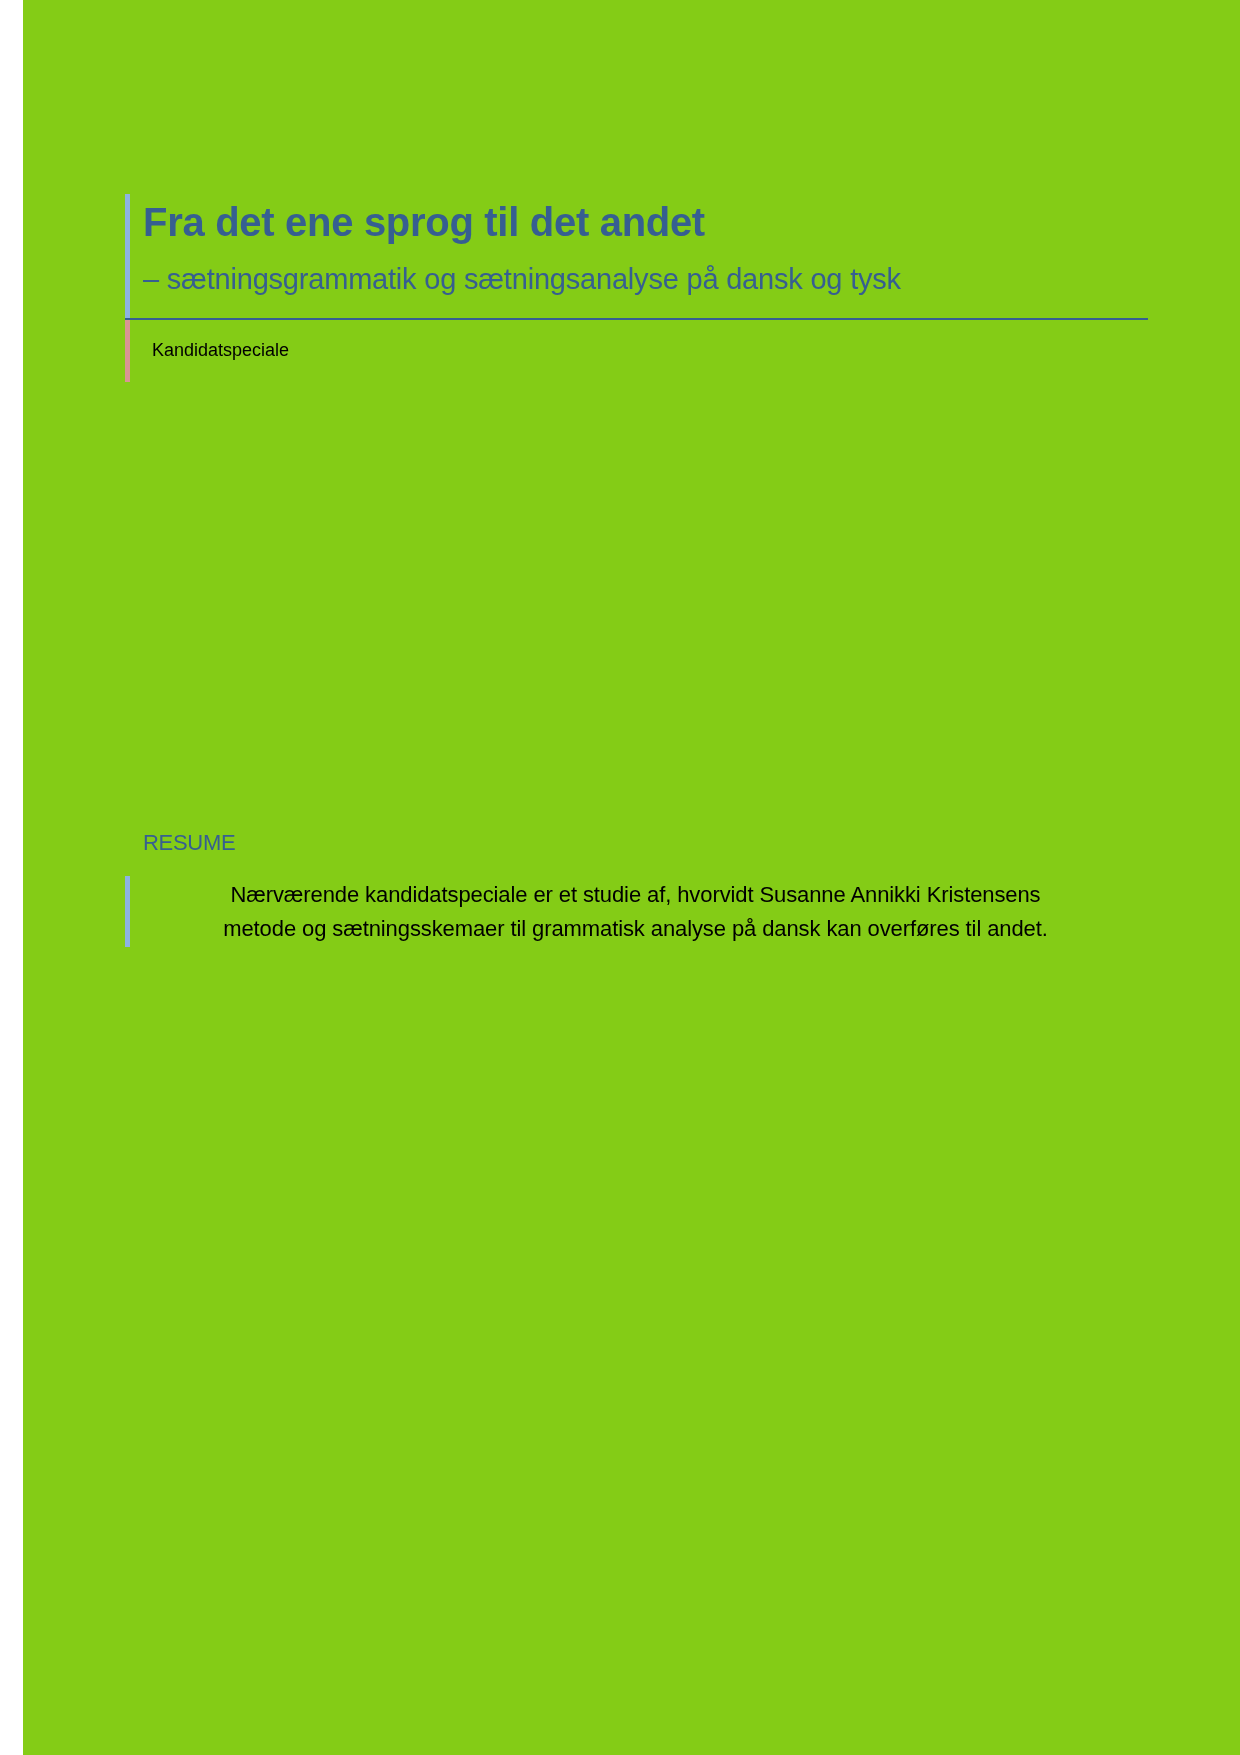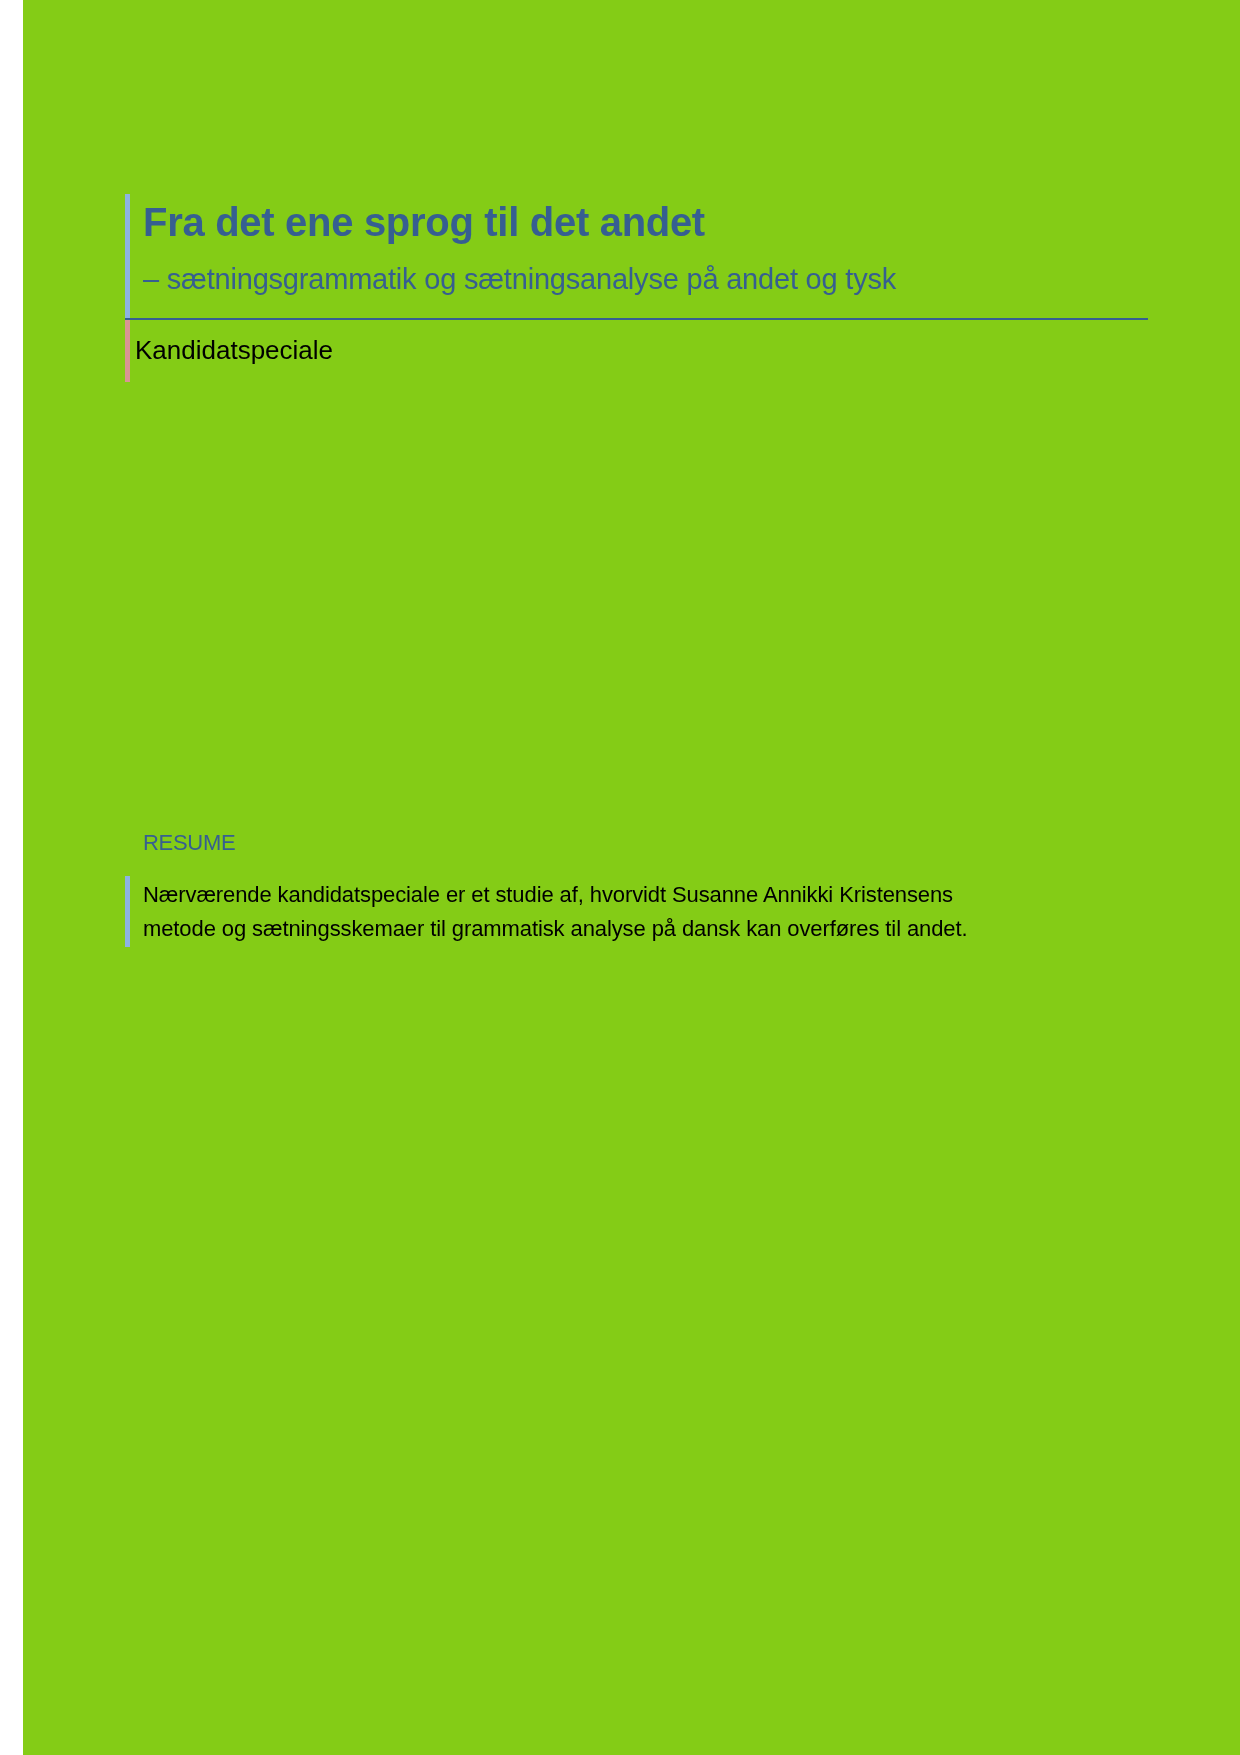--- a/index.html
+++ b/index.html
@@ -74,23 +74,23 @@
       height: 62px;
     }
     .doc-type-bar {
       position: absolute;
       left: 0; top: 0;
       width: 5px; height: 62px;
       background: #d99594;
     }
     .doc-type {
       position: absolute;
-      left: 10px;
+      left: 27px;
       top: 15px;
-      font-size: 26px;
+      font-size: 18px;
       line-height: 30px;
       color: #000000;
       white-space: nowrap;
     }
     .resume-heading {
       position: absolute;
       left: 120px;
       top: 828px;
       margin: 0;
       font-size: 22px;
@@ -119,31 +119,32 @@
       width: 985px;
       margin: 0;
       font-size: 22px;
       line-height: 34px;
       color: #000000;
       letter-spacing: -0.1px;
     }
     .abstract-line {
       display: block;
       white-space: nowrap;
+      text-align: center;
     }
   </style>
 </head>
 <body>
 
 <div class="page">
 
   <div class="title-block">
     <div class="title-bar"></div>
     <h1 class="title">Fra det ene sprog til det andet</h1>
-    <h2 class="subtitle">– sætningsgrammatik og sætningsanalyse på andet og tysk</h2>
+    <h2 class="subtitle">– sætningsgrammatik og sætningsanalyse på dansk og tysk</h2>
     <div class="title-rule"></div>
   </div>
 
   <div class="doc-type-block">
     <div class="doc-type-bar"></div>
     <div class="doc-type">Kandidatspeciale</div>
   </div>
 
   <h3 class="resume-heading">RESUME</h3>
 

